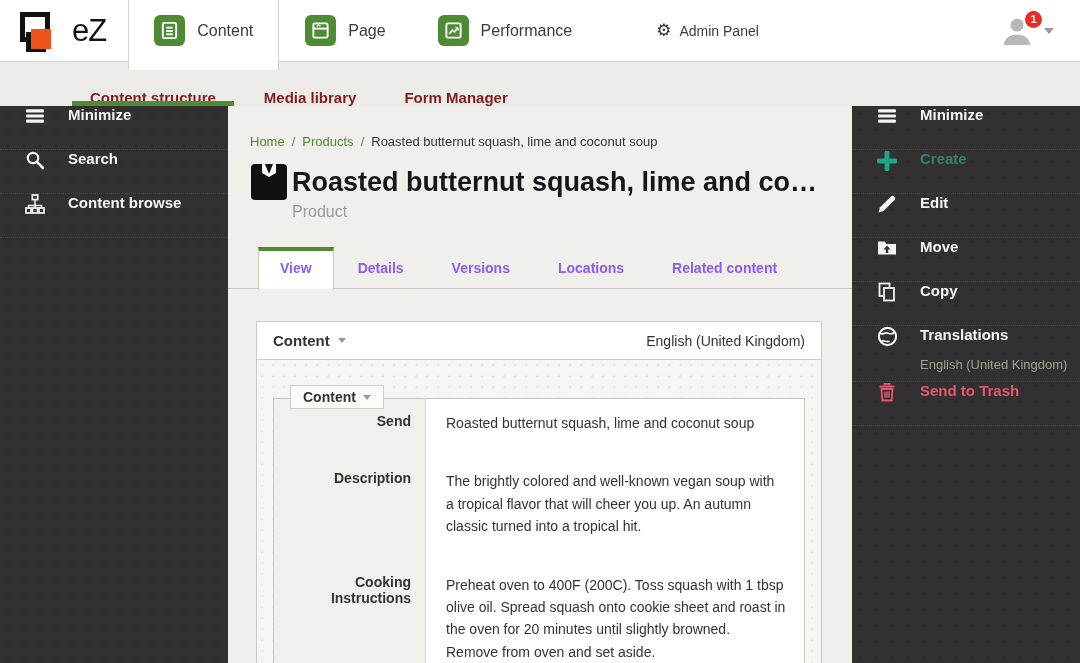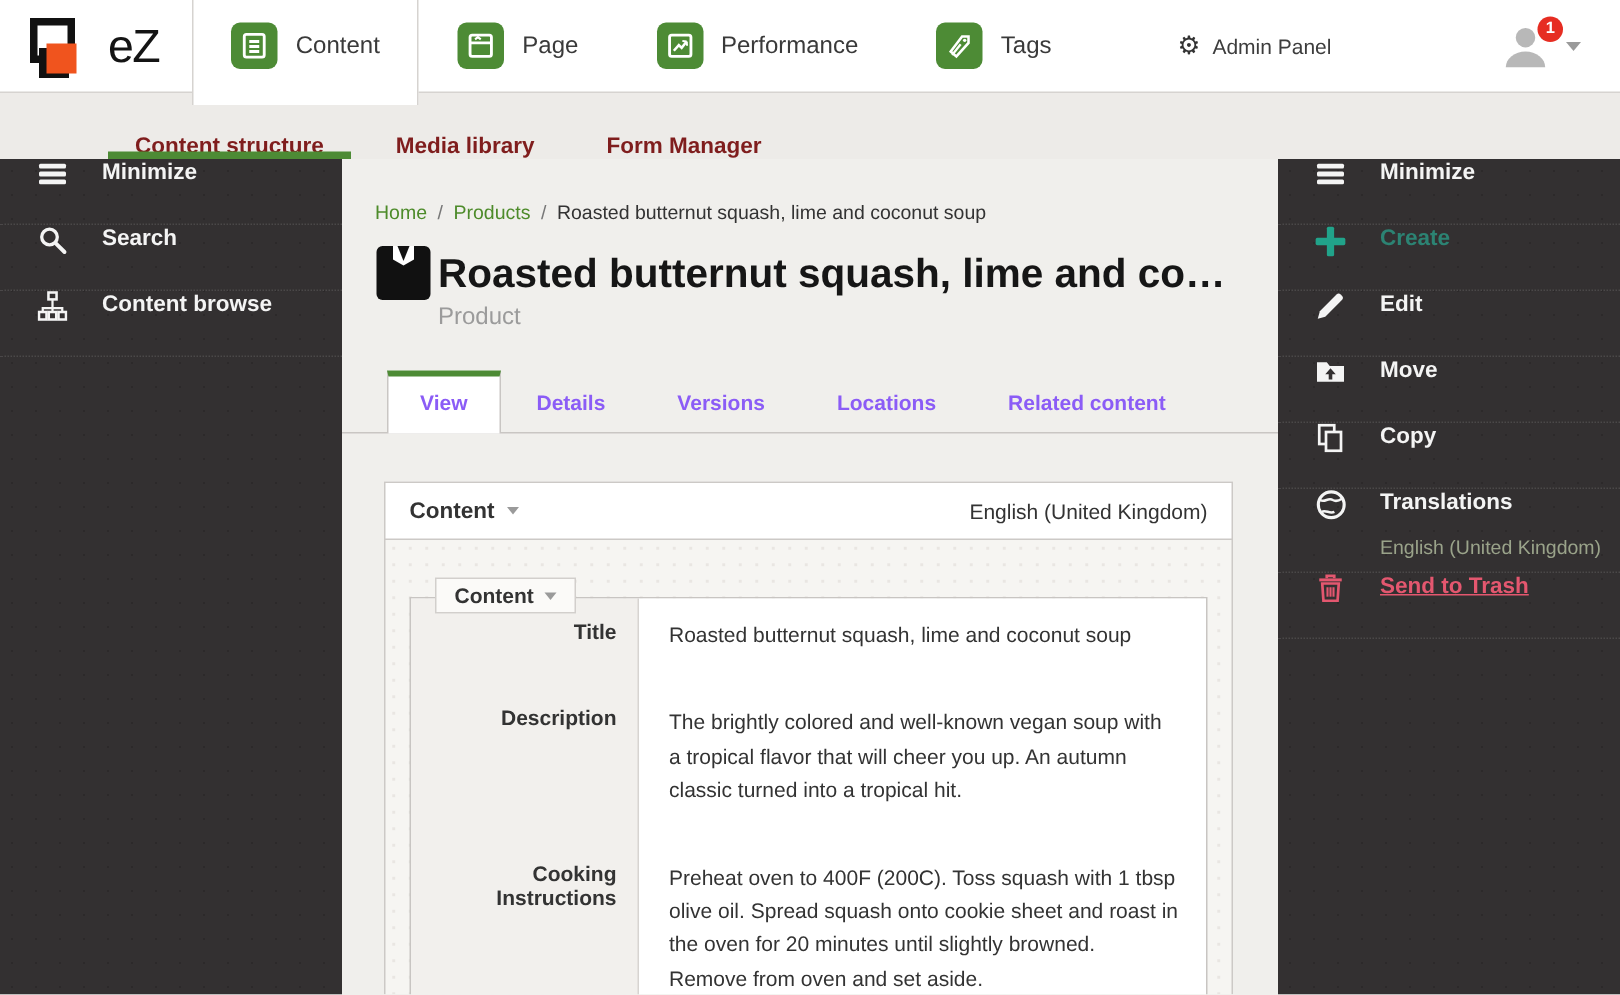--- a/index.html
+++ b/index.html
@@ -48,21 +48,21 @@
              background-image:radial-gradient(circle, #2c292a 1px, transparent 1px); background-size:16px 16px; }
   .side-item { display:flex; align-items:flex-start; gap:22px; height:44px; padding-left:24px;
                border-bottom:1px dotted #4b4849; color:#f4f4f4; cursor:pointer; }
   .side-item .s-icon { width:22px; display:flex; justify-content:center; }
   .side-item .s-label { font-size:15px; font-weight:bold; }
   .side-item.tall { height:56px; }
   .side-item .stack { display:flex; flex-direction:column; gap:14px; }
   .side-item .s-sub { font-size:13px; font-weight:normal; color:#9aa38a; }
   .side-item.create { color:#2c8373; }
   .side-item.create .s-icon { color:#21a38a; }
-  .side-item.danger { color:#e4576f;text-decoration:underline; }
+  .side-item.danger { color:#e4576f; }
 
   
   .main { flex:1; min-width:0; background:#f0efec; display:flex; flex-direction:column; overflow:hidden; }
   .breadcrumb { margin:28px 24px 0 22px; font-size:13px; color:#6e6e6e; white-space:nowrap; overflow:hidden; }
   .breadcrumb a { color:#4d8b2a; text-decoration:none; cursor:pointer; }
   .crumb-sep { margin:0 7px; color:#777; }
   .crumb-current { color:#333; }
 
   .title-row { display:flex; align-items:center; margin:14px 20px 0 22px; gap:4px; }
   .title-icon { flex:0 0 38px; }
@@ -135,30 +135,20 @@
       <div class="top-tab">
         <span class="gicon">
           <svg width="19" height="19" viewBox="0 0 20 20">
               <rect x="2.5" y="2.5" width="15" height="15" rx="1.5" fill="none" stroke="#fff" stroke-width="2"></rect>
               <path d="M5.5 13.5 L9 9.5 L11 11.5 L14.5 7" fill="none" stroke="#fff" stroke-width="1.8"></path>
               <path d="M14.5 7 l0.3 3 M14.5 7 l-3 -0.3" stroke="#fff" stroke-width="1.4"></path>
             </svg>
         </span>
         <span class="tab-label">Performance</span>
       </div>
-      <div class="top-tab">
-        <span class="gicon">
-          <svg width="19" height="19" viewBox="0 0 20 20">
-              <path d="M4 14 L12 3.5 H16.5 V8 L8 17.5 Z" fill="none" stroke="#fff" stroke-width="1.8"></path>
-              <circle cx="13.8" cy="6.2" r="1.2" fill="#fff"></circle>
-              <line x1="5" y1="16.5" x2="11" y2="9" stroke="#fff" stroke-width="1.6"></line>
-            </svg>
-        </span>
-        <span class="tab-label">Tags</span>
-      </div>
     </nav>
 
     <div class="admin">
       <span class="gear-glyph">⚙</span>
       <span>Admin Panel</span>
     </div>
 
     <div class="user">
       <span class="avatar-wrap">
         <svg width="34" height="32" viewBox="0 0 22 20">
@@ -252,21 +242,21 @@
           </span>
           <span class="panel-lang">English (United Kingdom)</span>
         </div>
         <div class="panel-body">
           <div class="fieldset">
             <div class="legend">
               <span>Content</span>
               <span class="caret-sm"></span>
             </div>
             <div class="frow">
-              <div class="flabel">Title</div>
+              <div class="flabel">Send</div>
               <div class="fvalue">Roasted butternut squash, lime and coconut soup</div>
             </div>
             <div class="frow gap">
               <div class="flabel">Description</div>
               <div class="fvalue">The brightly colored and well-known vegan soup with a tropical flavor that will cheer you up. An autumn classic turned into a tropical hit.</div>
             </div>
             <div class="frow gap">
               <div class="flabel">Cooking Instructions</div>
               <div class="fvalue">
                 <p>Preheat oven to 400F (200C). Toss squash with 1 tbsp olive oil. Spread squash onto cookie sheet and roast in the oven for 20 minutes until slightly browned. Remove from oven and set aside.</p>

